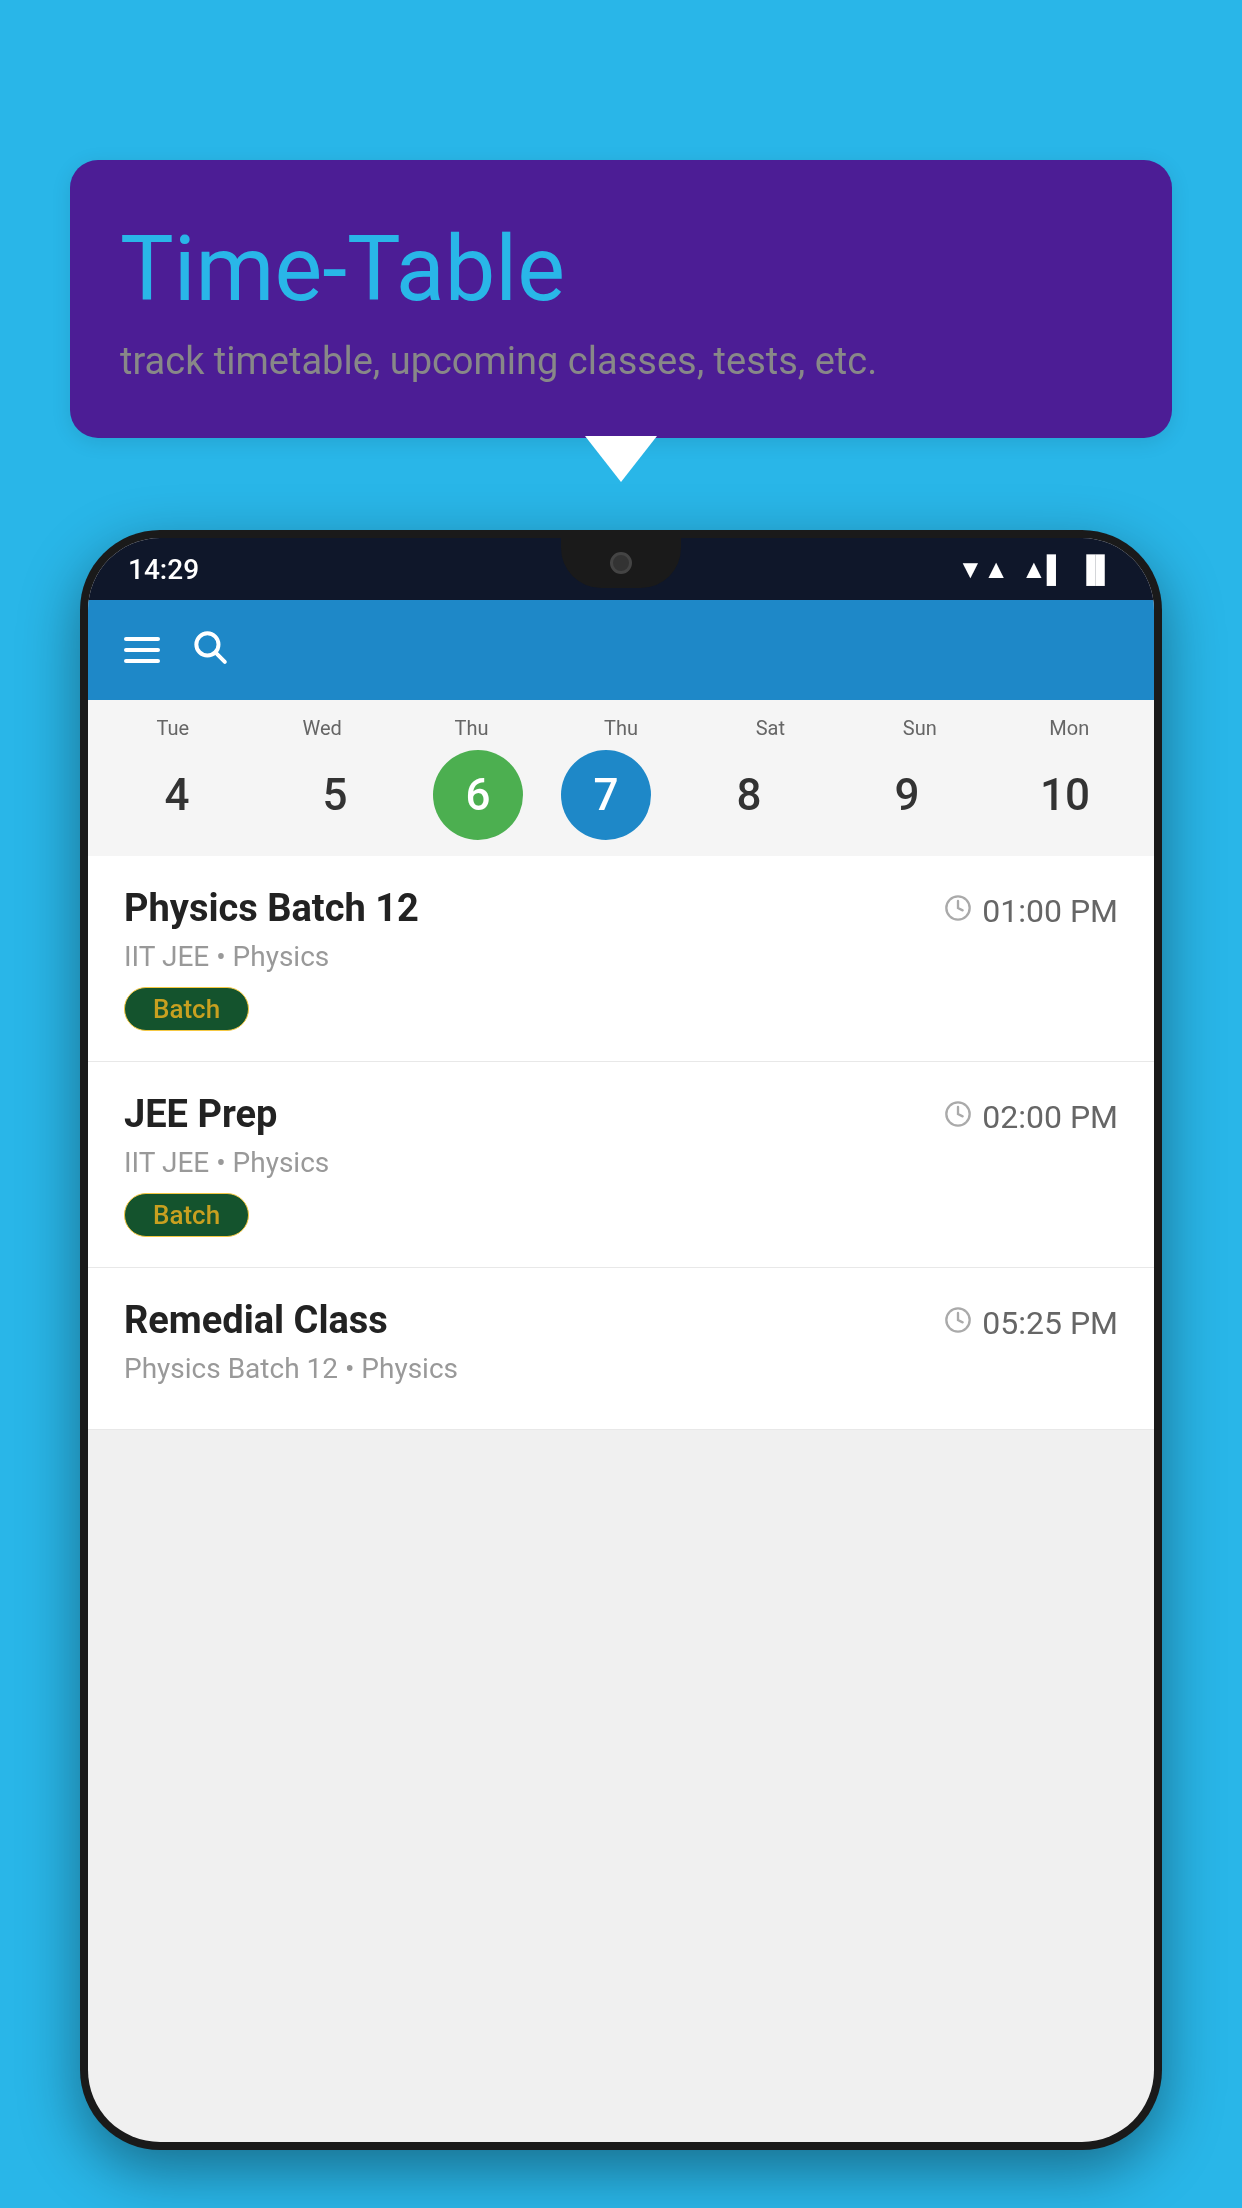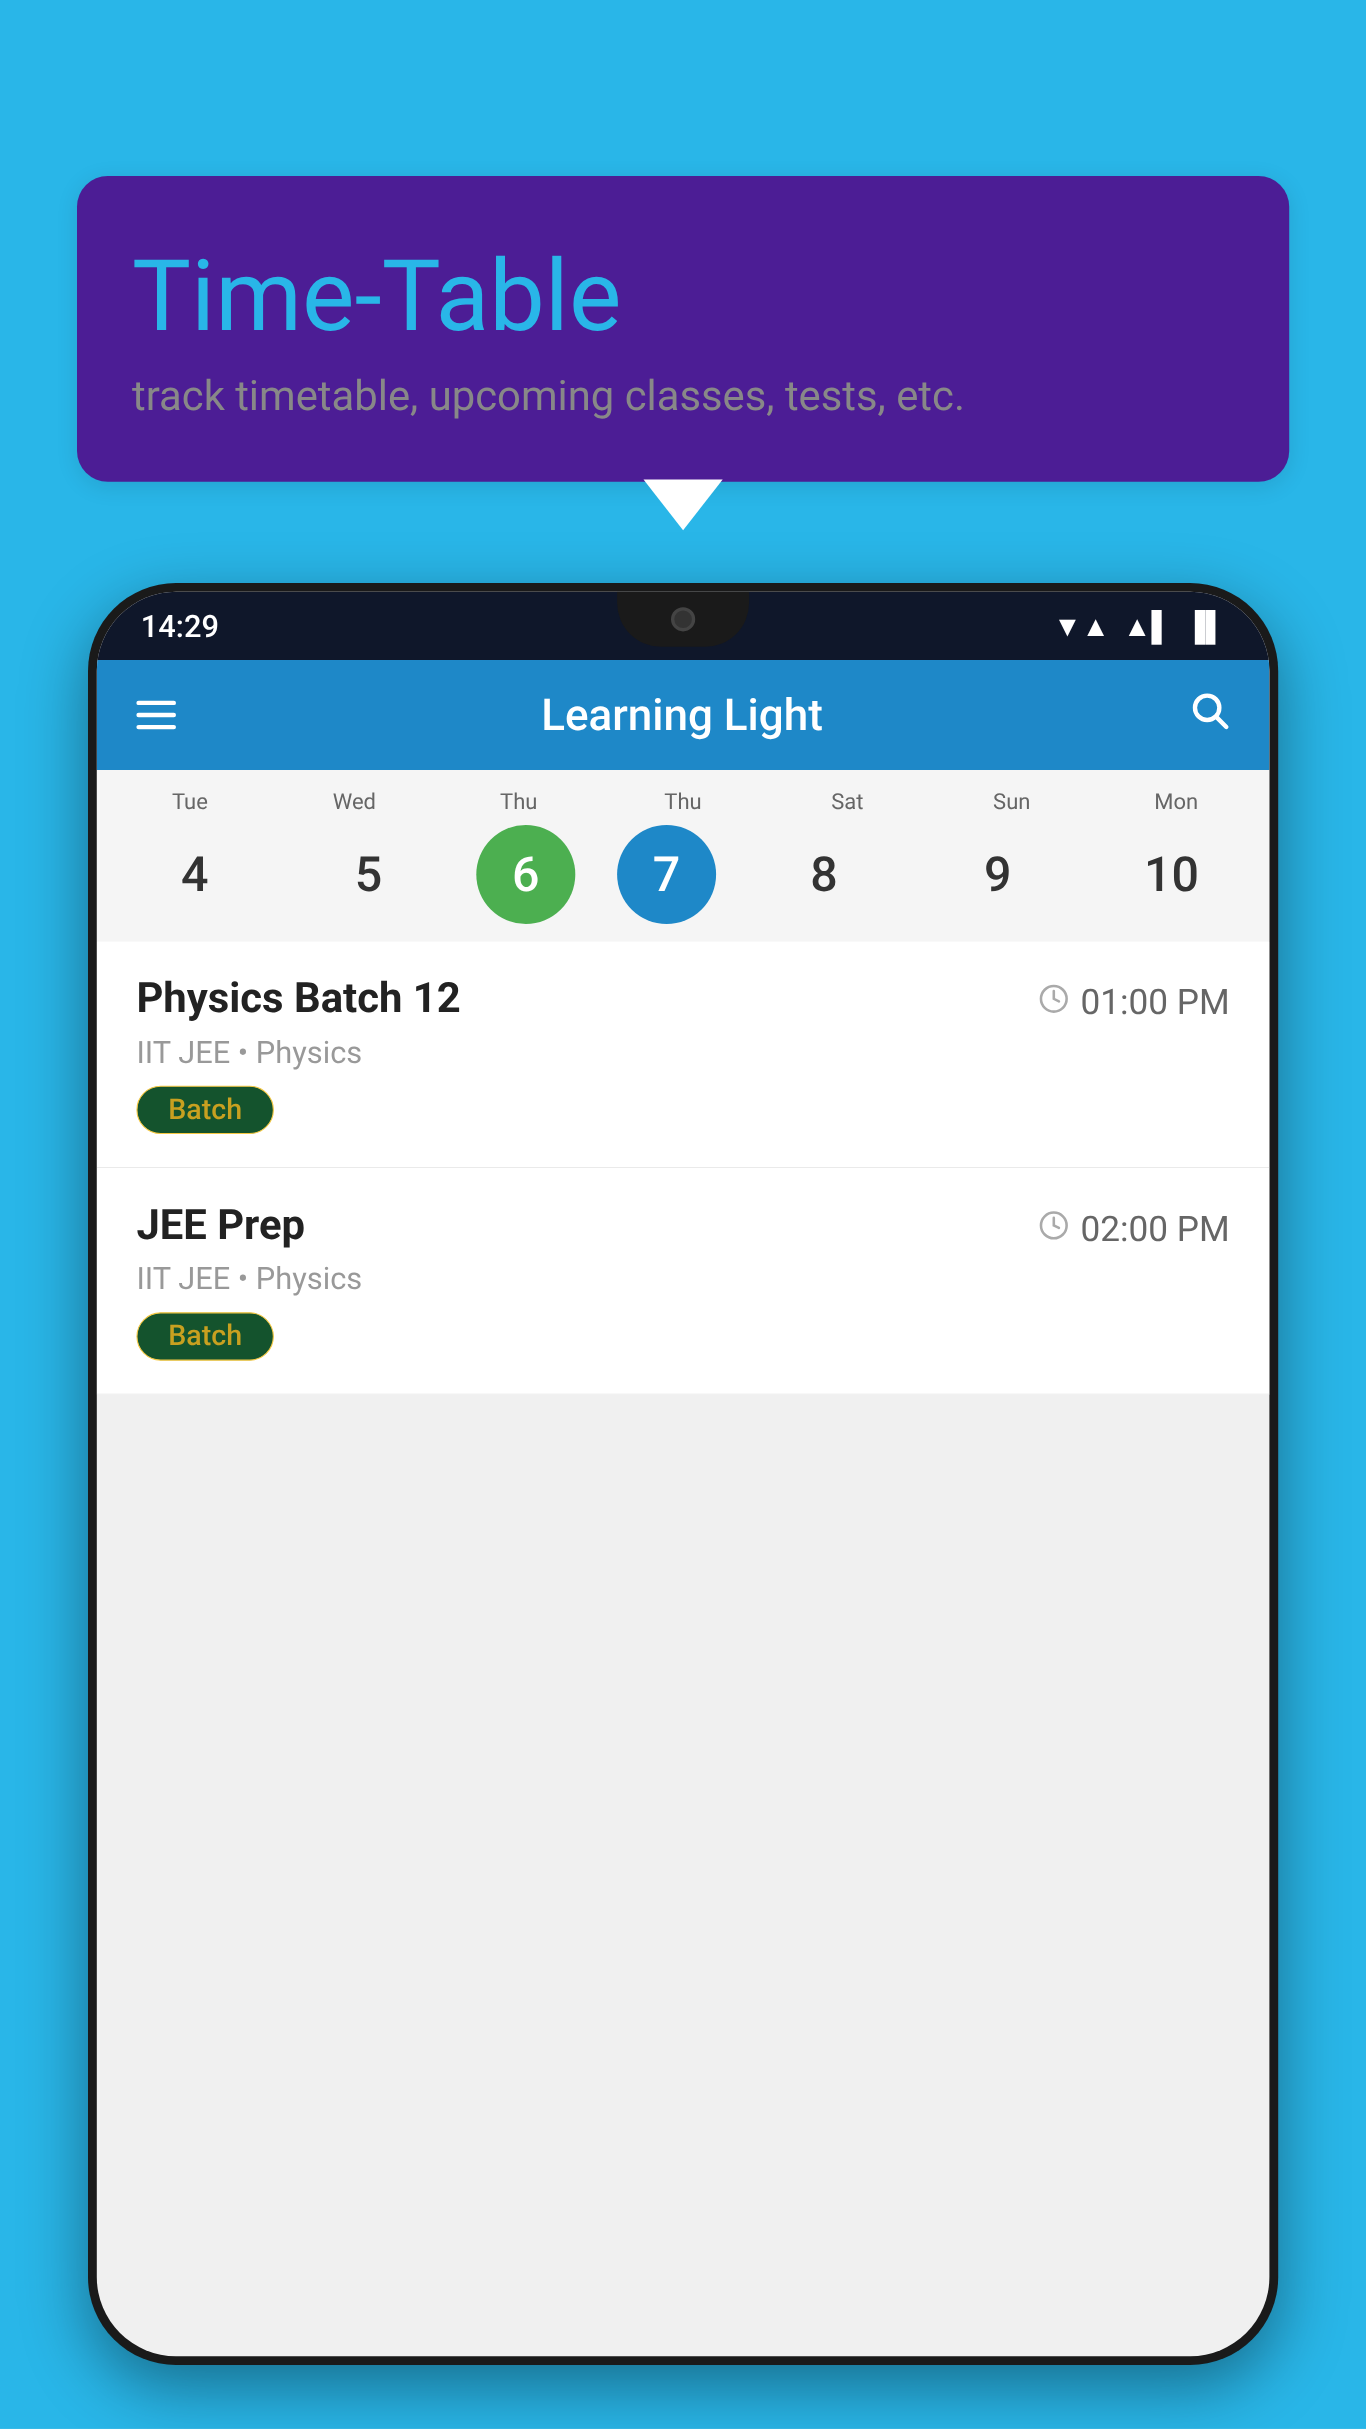--- a/index.html
+++ b/index.html
@@ -280,21 +280,20 @@
           <span style="color:white;font-size:26px;">▐▌</span>
         </div>
       </div>
 
       <div class="app-bar">
         <div class="hamburger">
           <span></span>
           <span></span>
           <span></span>
         </div>
-        <div class="app-title">Learning Light</div>
         <div class="search-icon-btn">
           <svg width="38" height="38" viewBox="0 0 24 24" fill="none" stroke="white" stroke-width="2.5" stroke-linecap="round" stroke-linejoin="round">
             <circle cx="11" cy="11" r="7"></circle>
             <line x1="16.5" y1="16.5" x2="22" y2="22"></line>
           </svg>
         </div>
       </div>
 
       <div class="calendar-strip">
         <div class="day-labels">
@@ -346,18 +345,33 @@
                   <polyline points="12 6 12 12 16 14"></polyline>
                 </svg>
               </span>
               02:00 PM
             </span>
           </div>
           <div class="item-meta">IIT JEE • Physics</div>
           <span class="batch-badge">Batch</span>
         </div>
 
+        <div class="schedule-item">
+          <div class="item-header">
+            <span class="item-name">Remedial Class</span>
+            <span class="item-time">
+              <span>
+                <svg width="28" height="28" viewBox="0 0 24 24" fill="none" stroke="#aaa" stroke-width="2" stroke-linecap="round">
+                  <circle cx="12" cy="12" r="10"></circle>
+                  <polyline points="12 6 12 12 16 14"></polyline>
+                </svg>
+              </span>
+              05:25 PM
+            </span>
+          </div>
+          <div class="item-meta">Physics Batch 12 • Physics</div>
+        </div>
 
       </div>
 
     </div>
   </div>
 </div>
 
 </body></html>

